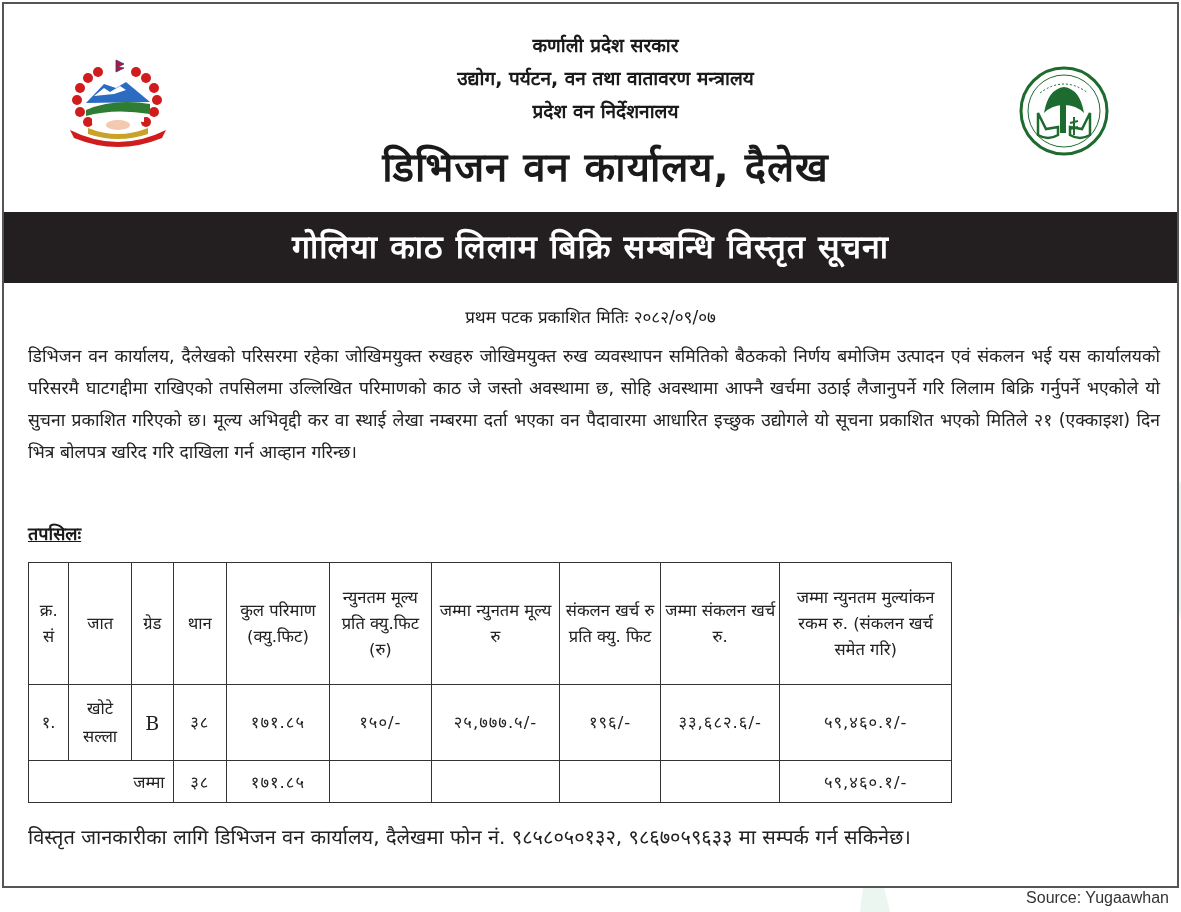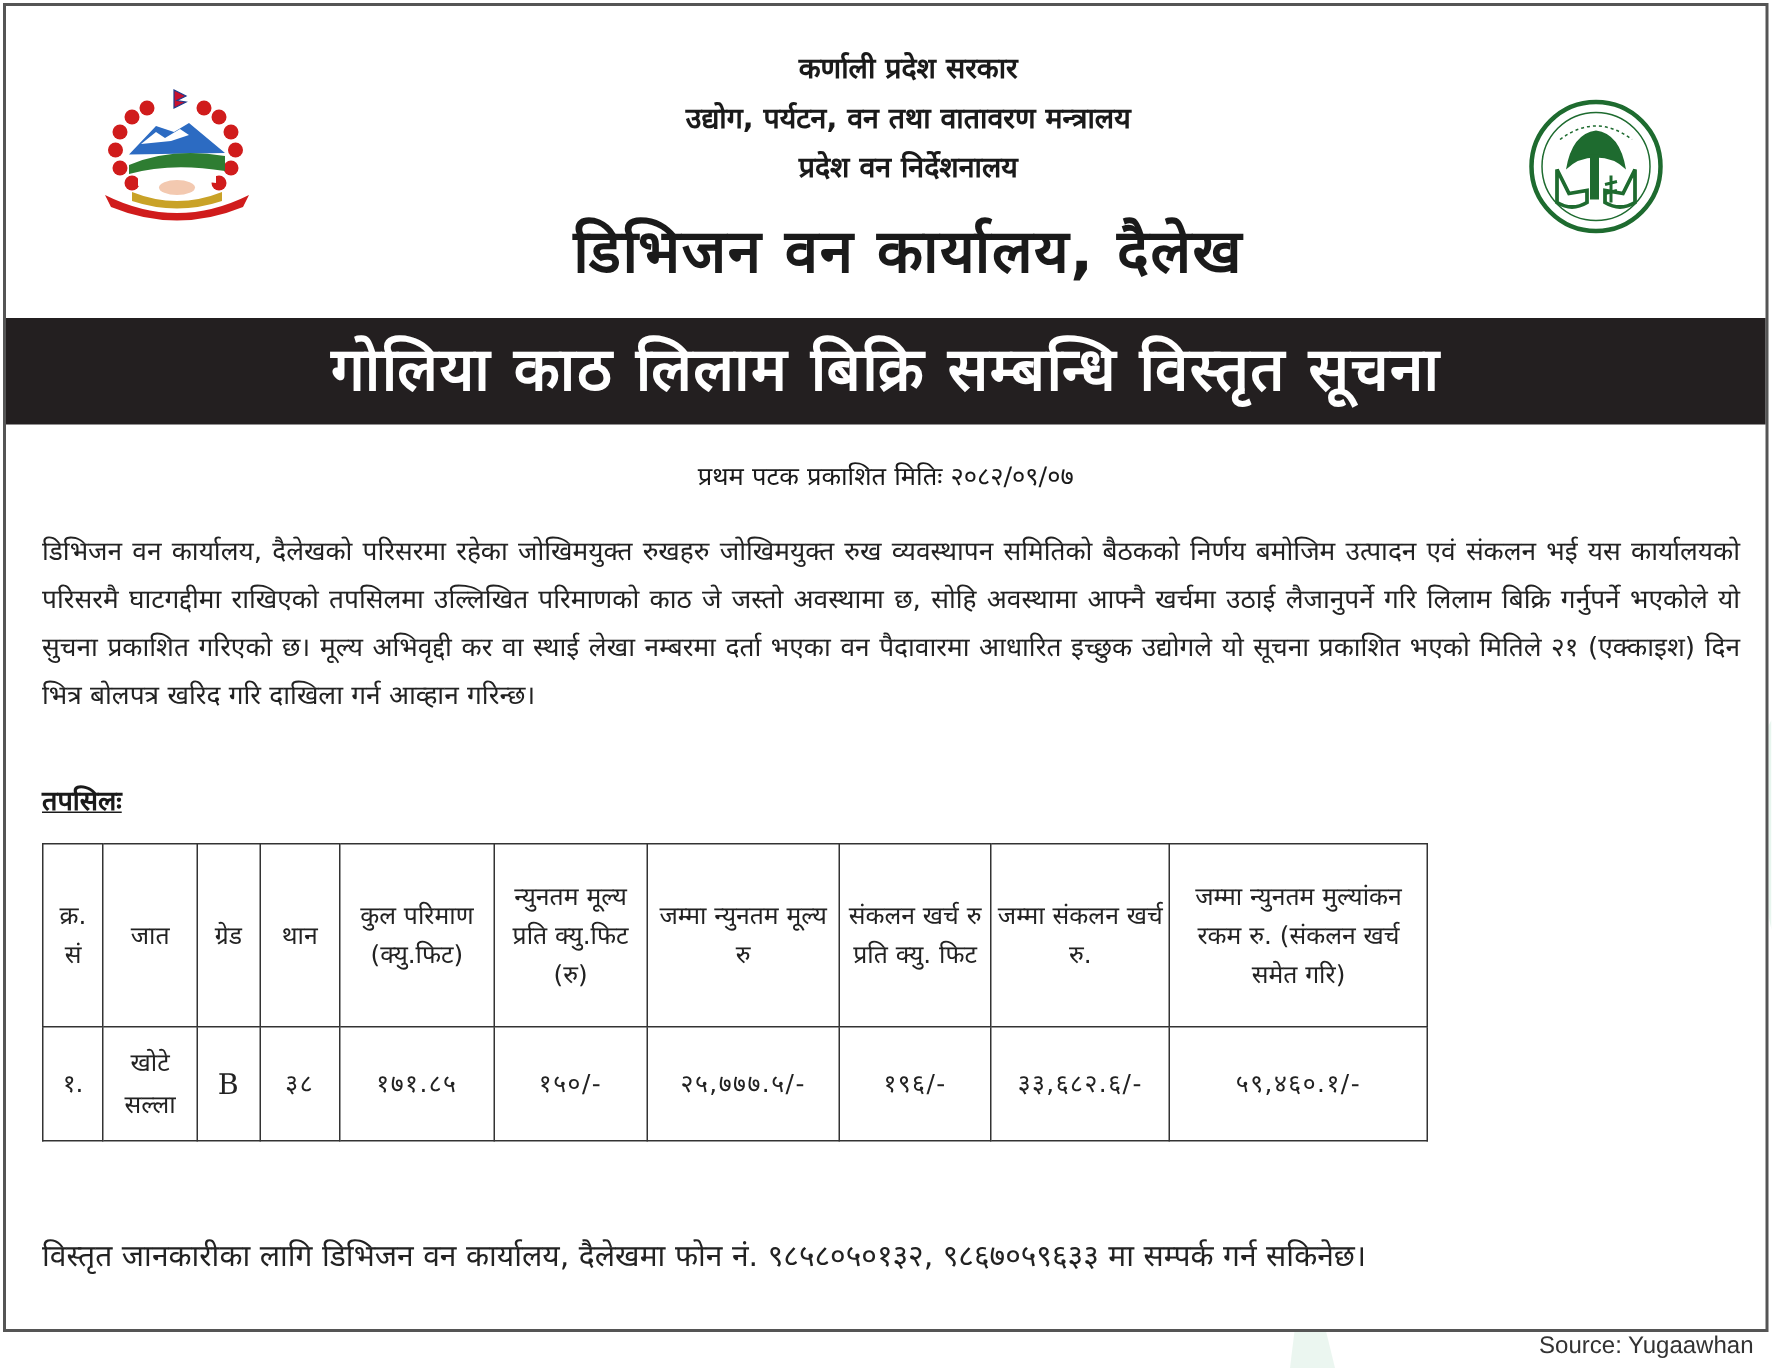--- a/index.html
+++ b/index.html
@@ -10,25 +10,25 @@
 
   .emblem { position: absolute; left: 64px; top: 58px; width: 108px; height: 92px; }
   .forest-logo { position: absolute; left: 1018px; top: 65px; width: 92px; height: 92px; }
 
   .org { position: absolute; left: 0; width: 1181px; text-align: center; font-weight: bold; color: #1a1a1a; padding-left: 30px; }
   .org.l1 { top: 32px; font-size: 19px; }
   .org.l2 { top: 65px; font-size: 19px; }
   .org.l3 { top: 98px; font-size: 19px; }
   .org.office { top: 138px; font-size: 40px; letter-spacing: 1px; }
 
-  .band { position: absolute; left: 4px; top: 212px; width: 1173px; height: 71px; background: #231f20; color: #fff; text-align: center; font-size: 40px; font-weight: bold; line-height: 71px; letter-spacing: 1px; }
+  .band { position: absolute; left: 4px; top: 212px; width: 1173px; height: 71px; background: #231f20; color: #fff; text-align: center; font-size: 32px; font-weight: bold; line-height: 71px; letter-spacing: 1px; }
 
   .pubdate { position: absolute; left: 0; top: 305px; width: 1181px; text-align: center; font-size: 17px; font-weight: normal; }
 
-  .body-text { position: absolute; left: 28px; top: 340px; width: 1132px; font-size: 17.5px; line-height: 32px; text-align: justify; color: #222; margin-top: 12px; }
+  .body-text { position: absolute; left: 28px; top: 340px; width: 1132px; font-size: 17.5px; line-height: 32px; text-align: justify; color: #222; }
 
   .tapsil { position: absolute; left: 28px; top: 521px; font-size: 18px; font-weight: bold; text-decoration: underline; }
 
   table.lot { position: absolute; left: 28px; top: 562px; width: 924px; border-collapse: collapse; font-size: 16.5px; }
   table.lot th, table.lot td { border: 1.5px solid #333; text-align: center; vertical-align: middle; color: #222; }
   table.lot th { height: 122px; font-weight: normal; line-height: 26px; padding: 2px 4px; }
   table.lot tr.data td { height: 76px; line-height: 28px; }
   table.lot tr.total td { height: 42px; }
   .num { letter-spacing: 1px; }
 
@@ -138,18 +138,28 @@
       <td>खोटे सल्ला</td>
       <td style="font-family:'DejaVu Serif',serif;font-size:19px">B</td>
       <td class="num">३८</td>
       <td class="num">१७१.८५</td>
       <td class="num">१५०/-</td>
       <td class="num">२५,७७७.५/-</td>
       <td class="num">१९६/-</td>
       <td class="num">३३,६८२.६/-</td>
       <td class="num">५९,४६०.१/-</td>
     </tr>
+    <tr class="total">
+      <td colspan="3" style="text-align:right;padding-right:8px">जम्मा</td>
+      <td class="num">३८</td>
+      <td class="num">१७१.८५</td>
+      <td></td>
+      <td></td>
+      <td></td>
+      <td></td>
+      <td class="num">५९,४६०.१/-</td>
+    </tr>
   </tbody>
 </table>
 
 <div class="footer-text">विस्तृत जानकारीका लागि डिभिजन वन कार्यालय, दैलेखमा फोन नं. ९८५८०५०१३२, ९८६७०५९६३३ मा सम्पर्क गर्न सकिनेछ।</div>
 
 <div class="source">Source: Yugaawhan</div>
 
 </body></html>

